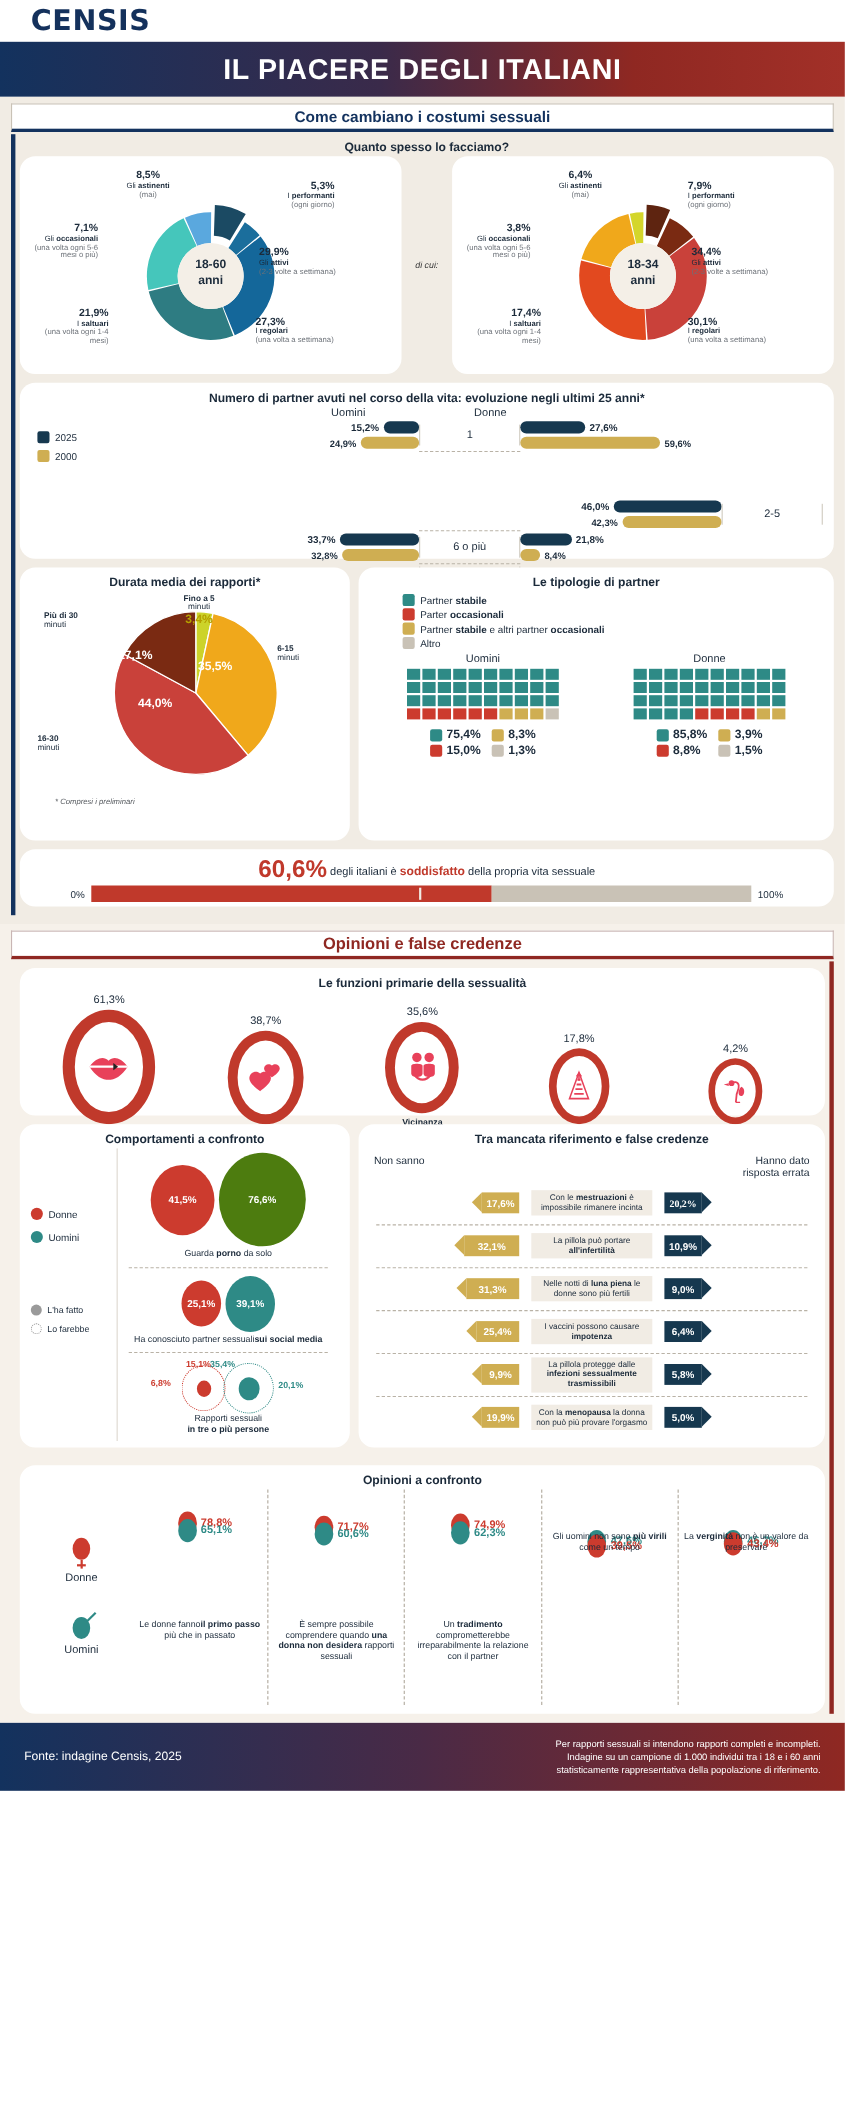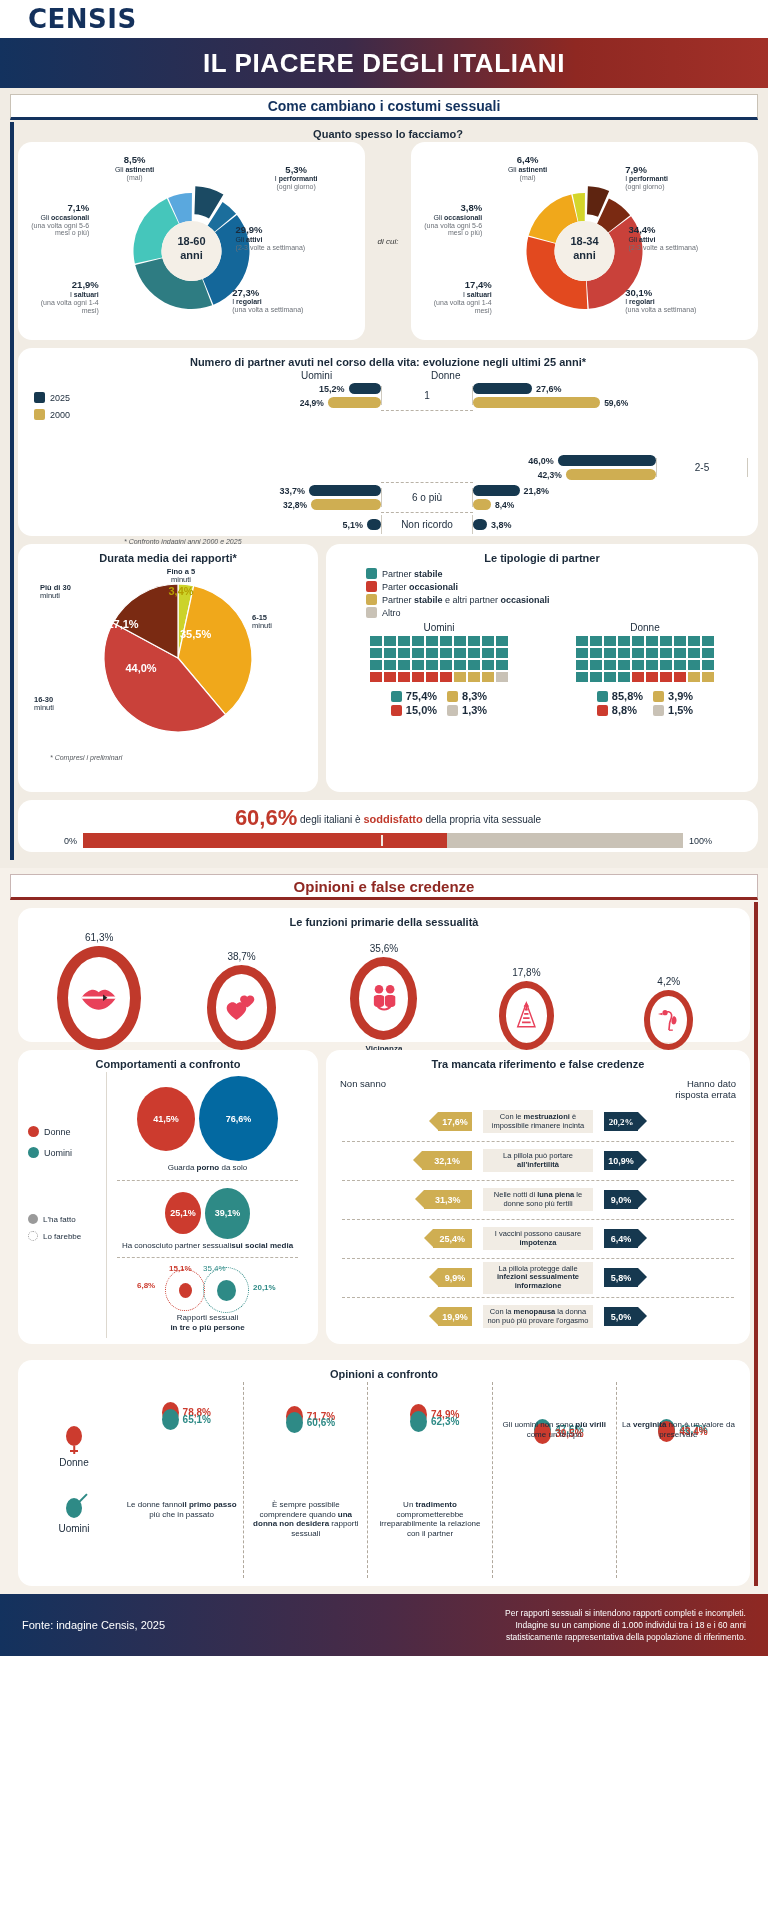--- a/index.html
+++ b/index.html
@@ -134,21 +134,21 @@
               <path d="M190.1402338701076,157.20314332017344 A58,58 0 0 1 113.2085834584995,116.9741340966546 L140.38375006474112,110.22800039482134 A30,30 0 0 0 180.17598303626255,131.03610861388282 Z" fill="#2e7c82"></path>
               <path d="M112.88944758546387,115.619245433902 A58,58 0 0 1 144.8949358208538,50.477711238559905 L156.77324266595886,75.8332989164965 A30,30 0 0 0 140.21867978558475,109.52719591408724 Z" fill="#45c6bb"></path>
               <path d="M146.1624356616098,49.90237207980475 A58,58 0 0 1 169.96399505068248,45.001855990101355 L169.73999744000818,73.00095999488 A30,30 0 0 0 157.42884603186712,75.53570969645074 Z" fill="#5aa8de"></path>
               <circle cx="169.5" cy="103" r="30" fill="#f4efe7"></circle>
             </svg>
             <div style="position: absolute; left: 139.5px; top: 87px; width: 60px; text-align: center; font-size: 11px; font-weight: bold; line-height: 1.25;">
               <div>18-60</div>
               <div>anni</div>
             </div>
             <div class="dlabel" style="left: 22%; top: 4%; width: 76px; text-align: center;"><span class="pct">8,5%</span><span>Gli <b>astinenti</b></span><br><span class="sub">(mai)</span></div>
-            <div class="dlabel" style="left: 62%; top: 9%; width: 72px; text-align: center; margin-left: 28px;"><span class="pct">5,3%</span><span>I <b>performanti</b></span><br><span class="sub">(ogni giorno)</span></div>
+            <div class="dlabel" style="left: 62%; top: 9%; width: 72px; text-align: right;"><span class="pct">5,3%</span><span>I <b>performanti</b></span><br><span class="sub">(ogni giorno)</span></div>
             <div class="dlabel" style="left: 63%; top: 42%; width: 72px; text-align: left;"><span class="pct">29,9%</span><span>Gli <b>attivi</b></span><br><span class="sub">(2-3 volte a settimana)</span></div>
             <div class="dlabel" style="left: 62%; top: 76%; width: 72px; text-align: left;"><span class="pct">27,3%</span><span>I <b>regolari</b></span><br><span class="sub">(una volta a settimana)</span></div>
             <div class="dlabel" style="left: 2%; top: 72%; width: 70px; text-align: right;"><span class="pct">21,9%</span><span>I <b>saltuari</b></span><br><span class="sub">(una volta ogni 1-4 mesi)</span></div>
             <div class="dlabel" style="left: -2%; top: 30%; width: 74px; text-align: right;"><span class="pct">7,1%</span><span>Gli <b>occasionali</b></span><br><span class="sub">(una volta ogni 5-6 mesi o più)</span></div>
           </div>
       </div>
       <div class="arrow-mid">
         <span>di cui:</span>
       </div>
       <div class="donut-card">
@@ -169,21 +169,21 @@
             <div class="dlabel" style="left: 22%; top: 4%; width: 76px; text-align: center;"><span class="pct">6,4%</span><span>Gli <b>astinenti</b></span><br><span class="sub">(mai)</span></div>
             <div class="dlabel" style="left: 62%; top: 9%; width: 72px; text-align: left;"><span class="pct">7,9%</span><span>I <b>performanti</b></span><br><span class="sub">(ogni giorno)</span></div>
             <div class="dlabel" style="left: 63%; top: 42%; width: 72px; text-align: left;"><span class="pct">34,4%</span><span>Gli <b>attivi</b></span><br><span class="sub">(2-3 volte a settimana)</span></div>
             <div class="dlabel" style="left: 62%; top: 76%; width: 72px; text-align: left;"><span class="pct">30,1%</span><span>I <b>regolari</b></span><br><span class="sub">(una volta a settimana)</span></div>
             <div class="dlabel" style="left: 2%; top: 72%; width: 70px; text-align: right;"><span class="pct">17,4%</span><span>I <b>saltuari</b></span><br><span class="sub">(una volta ogni 1-4 mesi)</span></div>
             <div class="dlabel" style="left: -2%; top: 30%; width: 74px; text-align: right;"><span class="pct">3,8%</span><span>Gli <b>occasionali</b></span><br><span class="sub">(una volta ogni 5-6 mesi o più)</span></div>
           </div>
       </div>
     </div>
 
-    <div class="card" style="height:188px;">
+    <div class="card" style="height:160px;">
       <div class="card-title">Numero di partner avuti nel corso della vita: evoluzione negli ultimi 25 anni*</div>
       <div style="display:flex;align-items:flex-start;">
         <div style="width:78px;padding-top:22px;padding-left:6px;">
           <div class="legend-lr">
             <div>
                 <span class="sw" id="sw2025" style="background: rgb(22, 56, 79);"></span>
               <span>2025</span>
               </div>
             <div>
                 <span class="sw" id="sw2000" style="background: rgb(207, 174, 82);"></span>
@@ -587,21 +587,21 @@
               <div style="display:flex;align-items:center;gap:5px;font-size:8px;">
                 <span style="width:10px;height:10px;border-radius:50%;border:1.5px dotted #9a9a9a;display:inline-block;"></span>
                 <span>Lo farebbe</span>
               </div>
             </div>
           </div>
           <div style="flex:1;border-left:1px solid #ddd8cf;" id="cmpcol">
               <div style="position: relative; text-align: center; padding: 4px 0px;">
       <div style="display:flex;align-items:center;justify-content:center;gap:4px;height:85px;">
         <div class="circ" style="width:58px;height:64px;background:#cc3b2e;font-size:9px;">41,5%</div>
-        <div class="circ" style="width:79px;height:85px;background:#0369a1;font-size:9px;">76,6%</div>
+        <div class="circ" style="width:79px;height:85px;background:#4d7c0f;font-size:9px;">76,6%</div>
       </div>
       <div class="cmplabel" style="margin-top:2px;">
         Guarda <b>porno</b> da solo</div>
               </div>
               <div class="dashline" style="margin: 3px 10px;"></div>
               <div style="position: relative; text-align: center; padding: 4px 0px;">
       <div style="display:flex;align-items:center;justify-content:center;gap:4px;height:51px;">
         <div class="circ" style="width:36px;height:42px;background:#cc3b2e;font-size:9px;">25,1%</div>
         <div class="circ" style="width:45px;height:51px;background:#2e8a86;font-size:9px;">39,1%</div>
       </div>
@@ -609,21 +609,21 @@
         Ha conosciuto partner sessuali<b>sui social media</b></div>
               </div>
               <div class="dashline" style="margin: 3px 10px;"></div>
               <div style="position: relative; text-align: center; padding: 6px 0px;">
     <div style="position:relative;height:46px;">
       <div style="position:absolute;left:58px;top:2px;width:40px;height:42px;border-radius:50%;border:1.5px dotted #cc3b2e;"></div>
       <div style="position:absolute;left:96px;top:0px;width:46px;height:46px;border-radius:50%;border:1.5px dotted #2e8a86;"></div>
       <div style="position:absolute;left:72px;top:16px;width:13px;height:15px;border-radius:50%;background:#cc3b2e;"></div>
       <div style="position:absolute;left:110px;top:13px;width:19px;height:21px;border-radius:50%;background:#2e8a86;"></div>
       <div style="position:absolute;left:30px;top:14px;font-size:8px;font-weight:bold;color:#cc3b2e;">6,8%</div>
-      <div style="position:absolute;left:96px;top:-3px;font-size:8px;font-weight:normal;color:#2e8a86;">35,4%</div>
+      <div style="position:absolute;left:84px;top:-3px;font-size:8px;font-weight:bold;color:#2e8a86;">35,4%</div>
       <div style="position:absolute;left:62px;top:-3px;font-size:8px;font-weight:bold;color:#cc3b2e;">15,1%</div>
       <div style="position:absolute;left:146px;top:16px;font-size:8px;font-weight:bold;color:#2e8a86;">20,1%</div>
     </div>
     <div class="cmplabel">Rapporti sessuali<br><b>in tre o più persone</b></div>
               </div>
             </div>
         </div>
       </div>
 
       <div class="card" style="flex:1;margin-left:0;height:294px;">
@@ -673,21 +673,21 @@
       <div class="fctext">I vaccini possono causare <b>impotenza</b></div>
       <div style="flex:1;display:flex;justify-content:flex-start;padding-left:8px;">
         <div class="tagR" style="width:34px;">6,4%</div>
       </div>
             </div>
             <div class="dashline" style="margin: 0px 6px;"></div>
             <div class="fcrow">
       <div style="flex:1;display:flex;justify-content:flex-end;padding-right:8px;">
         <div class="tagL" style="width:34px;">9,9%</div>
       </div>
-      <div class="fctext">La pillola protegge dalle <b>infezioni sessualmente informazione</b></div>
+      <div class="fctext">La pillola protegge dalle <b>infezioni sessualmente trasmissibili</b></div>
       <div style="flex:1;display:flex;justify-content:flex-start;padding-left:8px;">
         <div class="tagR" style="width:34px;">5,8%</div>
       </div>
             </div>
             <div class="dashline" style="margin: 0px 6px;"></div>
             <div class="fcrow">
       <div style="flex:1;display:flex;justify-content:flex-end;padding-right:8px;">
         <div class="tagL" style="width:34px;">19,9%</div>
       </div>
       <div class="fctext">Con la <b>menopausa</b> la donna non può più provare l'orgasmo</div>

